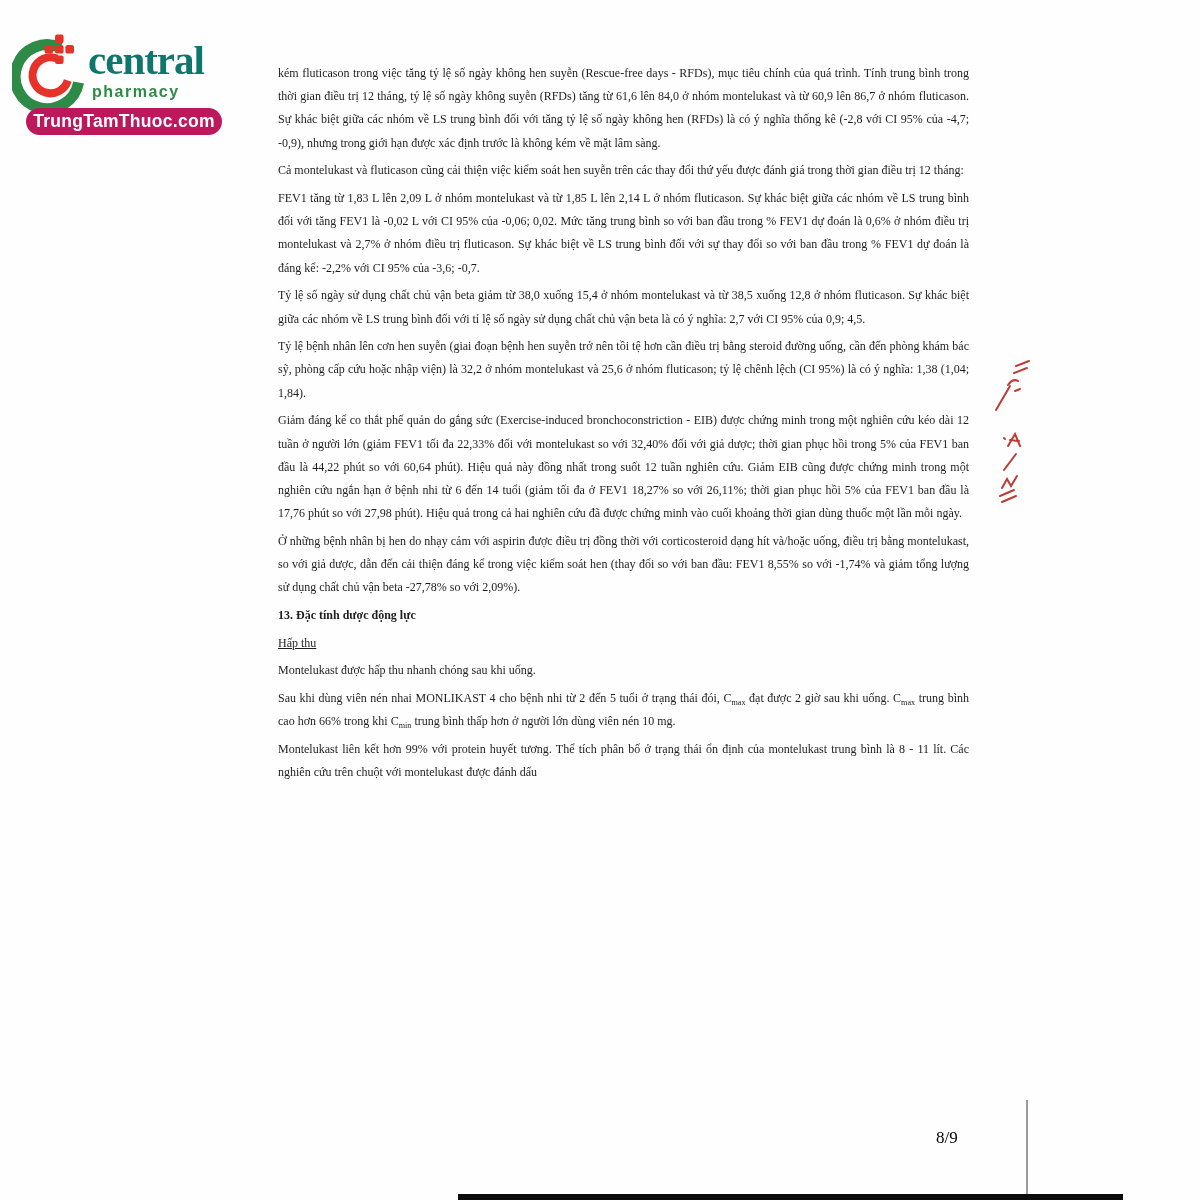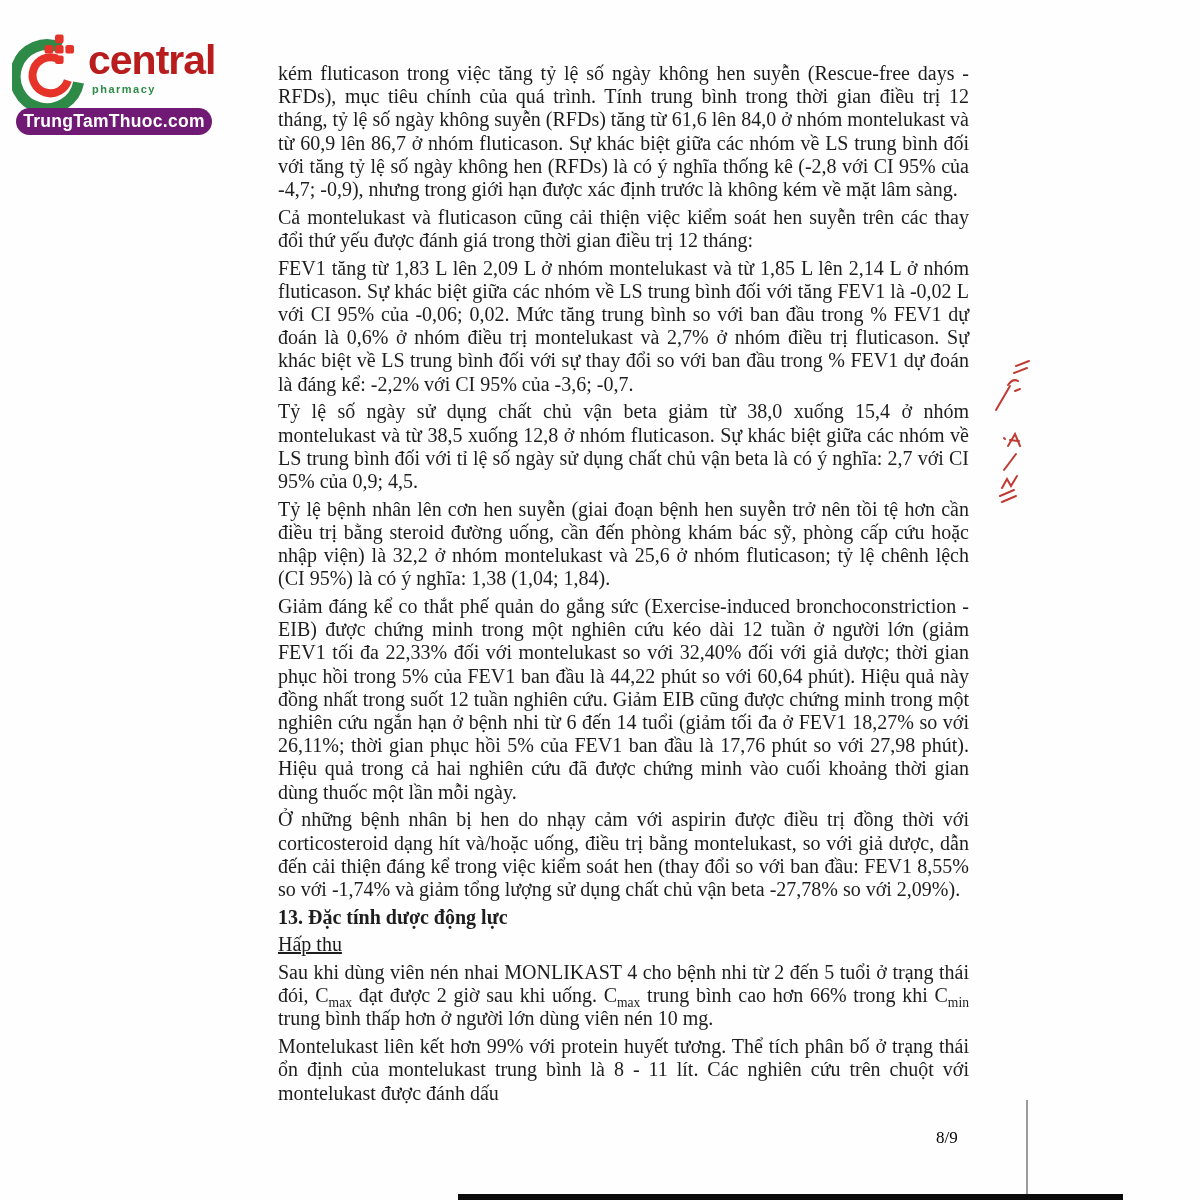--- a/index.html
+++ b/index.html
@@ -18,41 +18,41 @@
   }
 
   
   .logo {
     position: absolute; left: 12px; top: 30px; width: 225px; height: 115px;
     font-family: "Liberation Sans", sans-serif;
   }
   .logo-mark { position: absolute; left: 0; top: 4px; width: 82px; height: 82px; }
   .logo-brand {
     position: absolute; left: 76px; top: 10px;
-    font-size: 41px; font-weight: bold; color: #b91c1c;
-    letter-spacing: -1px; line-height: 1;
+    font-size: 41px; font-weight: bold; color: #0f766e;
+    letter-spacing: -1px; line-height: 1; font-family: Liberation Serif, serif;
   }
   .logo-sub {
     position: absolute; left: 80px; top: 54px;
-    font-size: 11px; font-weight: bold; color: #2e8b47;
+    font-size: 16px; font-weight: bold; color: #2e8b47;
     letter-spacing: 1.5px; line-height: 1;
   }
   .logo-badge {
-    position: absolute; left: 4px; top: 78px;
+    position: absolute; left: 14px; top: 78px;
     width: 196px; height: 27px; border-radius: 14px;
-    background: #701a75;
+    background: #be185d;
     color: #ffffff; font-size: 17.5px; font-weight: bold;
     display: flex; align-items: center; justify-content: center;
     letter-spacing: 0.3px;
   }
 
   
   .content {
     position: absolute; left: 278px; top: 62px; width: 691px;
-    font-size: 20px; line-height: 23.2px;
+    font-size: 12px; line-height: 23.2px;
     text-align: justify;
   }
   .content p { margin: 0 0 4.5px 0; }
   .section-heading { font-weight: bold; font-family: Liberation Serif, serif; }
   .sub-heading { text-decoration: underline; }
   sub { font-size: 0.68em; line-height: 0; }
 
   .page-number {
     position: absolute; left: 936px; top: 1128px;
     font-size: 17px; color: #000000;
@@ -101,20 +101,21 @@
     <p>Cả montelukast và fluticason cũng cải thiện việc kiểm soát hen suyễn trên các thay đổi thứ yếu được đánh giá trong thời gian điều trị 12 tháng:</p>
     <p>FEV1 tăng từ 1,83 L lên 2,09 L ở nhóm montelukast và từ 1,85 L lên 2,14 L ở nhóm fluticason. Sự khác biệt giữa các nhóm về LS trung bình đối với tăng FEV1 là -0,02 L với CI 95% của -0,06; 0,02. Mức tăng trung bình so với ban đầu trong % FEV1 dự đoán là 0,6% ở nhóm điều trị montelukast và 2,7% ở nhóm điều trị fluticason. Sự khác biệt về LS trung bình đối với sự thay đổi so với ban đầu trong % FEV1 dự đoán là đáng kể: -2,2% với CI 95% của -3,6; -0,7.</p>
     <p>Tỷ lệ số ngày sử dụng chất chủ vận beta giảm từ 38,0 xuống 15,4 ở nhóm montelukast và từ 38,5 xuống 12,8 ở nhóm fluticason. Sự khác biệt giữa các nhóm về LS trung bình đối với tỉ lệ số ngày sử dụng chất chủ vận beta là có ý nghĩa: 2,7 với CI 95% của 0,9; 4,5.</p>
     <p>Tỷ lệ bệnh nhân lên cơn hen suyễn (giai đoạn bệnh hen suyễn trở nên tồi tệ hơn cần điều trị bằng steroid đường uống, cần đến phòng khám bác sỹ, phòng cấp cứu hoặc nhập viện) là 32,2 ở nhóm montelukast và 25,6 ở nhóm fluticason; tỷ lệ chênh lệch (CI 95%) là có ý nghĩa: 1,38 (1,04; 1,84).</p>
     <p>Giảm đáng kể co thắt phế quản do gắng sức (Exercise-induced bronchoconstriction - EIB) được chứng minh trong một nghiên cứu kéo dài 12 tuần ở người lớn (giảm FEV1 tối đa 22,33% đối với montelukast so với 32,40% đối với giả dược; thời gian phục hồi trong 5% của FEV1 ban đầu là 44,22 phút so với 60,64 phút). Hiệu quả này đồng nhất trong suốt 12 tuần nghiên cứu. Giảm EIB cũng được chứng minh trong một nghiên cứu ngắn hạn ở bệnh nhi từ 6 đến 14 tuổi (giảm tối đa ở FEV1 18,27% so với 26,11%; thời gian phục hồi 5% của FEV1 ban đầu là 17,76 phút so với 27,98 phút). Hiệu quả trong cả hai nghiên cứu đã được chứng minh vào cuối khoảng thời gian dùng thuốc một lần mỗi ngày.</p>
     <p>Ở những bệnh nhân bị hen do nhạy cảm với aspirin được điều trị đồng thời với corticosteroid dạng hít và/hoặc uống, điều trị bằng montelukast, so với giả dược, dẫn đến cải thiện đáng kể trong việc kiểm soát hen (thay đổi so với ban đầu: FEV1 8,55% so với -1,74% và giảm tổng lượng sử dụng chất chủ vận beta -27,78% so với 2,09%).</p>
 
     <p class="section-heading">13. Đặc tính dược động lực</p>
 
     <p class="sub-heading">Hấp thu</p>
+    <p>Montelukast được hấp thu nhanh chóng sau khi uống.</p>
     <p><span>Sau khi dùng viên nén nhai MONLIKAST 4 cho bệnh nhi từ 2 đến 5 tuổi ở trạng thái đói, C</span><sub>max</sub><span> đạt được 2 giờ sau khi uống. C</span><sub>max</sub><span> trung bình cao hơn 66% trong khi C</span><sub>min</sub><span> trung bình thấp hơn ở người lớn dùng viên nén 10 mg.</span></p>
 
     <p>Montelukast liên kết hơn 99% với protein huyết tương. Thể tích phân bố ở trạng thái ổn định của montelukast trung bình là 8 - 11 lít. Các nghiên cứu trên chuột với montelukast được đánh dấu</p>
   </div>
 
   <svg class="reviewer-marks marks-a" width="46" height="62" viewBox="0 0 46 62" xmlns="http://www.w3.org/2000/svg">
     <g fill="none" stroke="#c03a33" stroke-width="2" stroke-linecap="round">
       <path d="M 28 8 l 13 -5"></path>
       <path d="M 26 15 l 13 -5"></path>
       <path d="M 20 27 q 5 -7 10 -4"></path>

